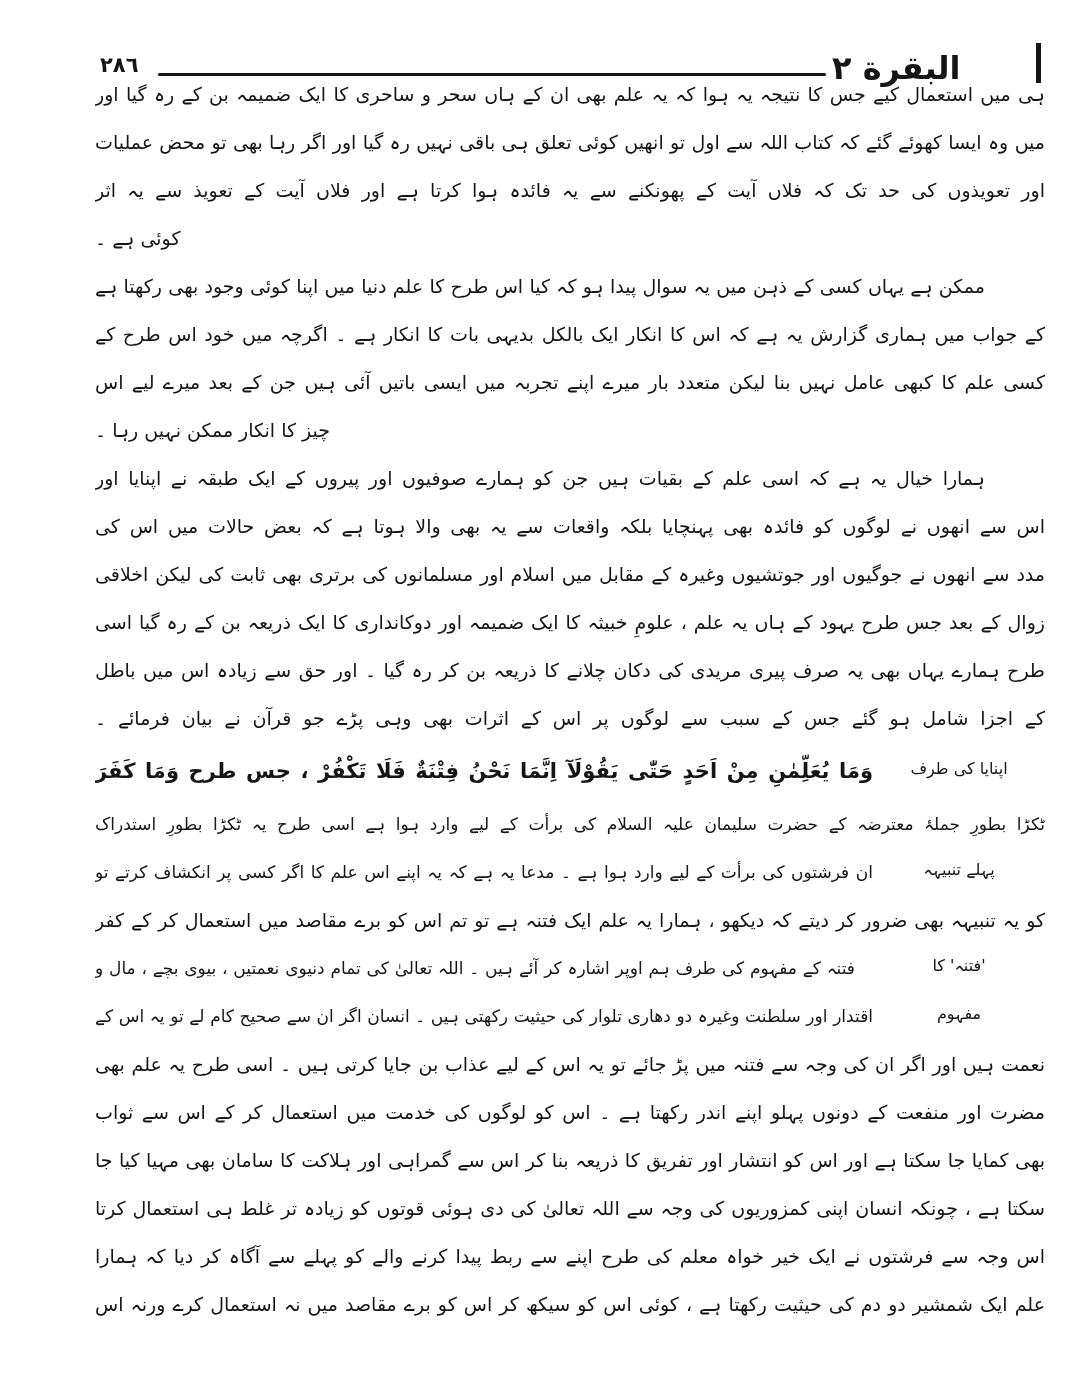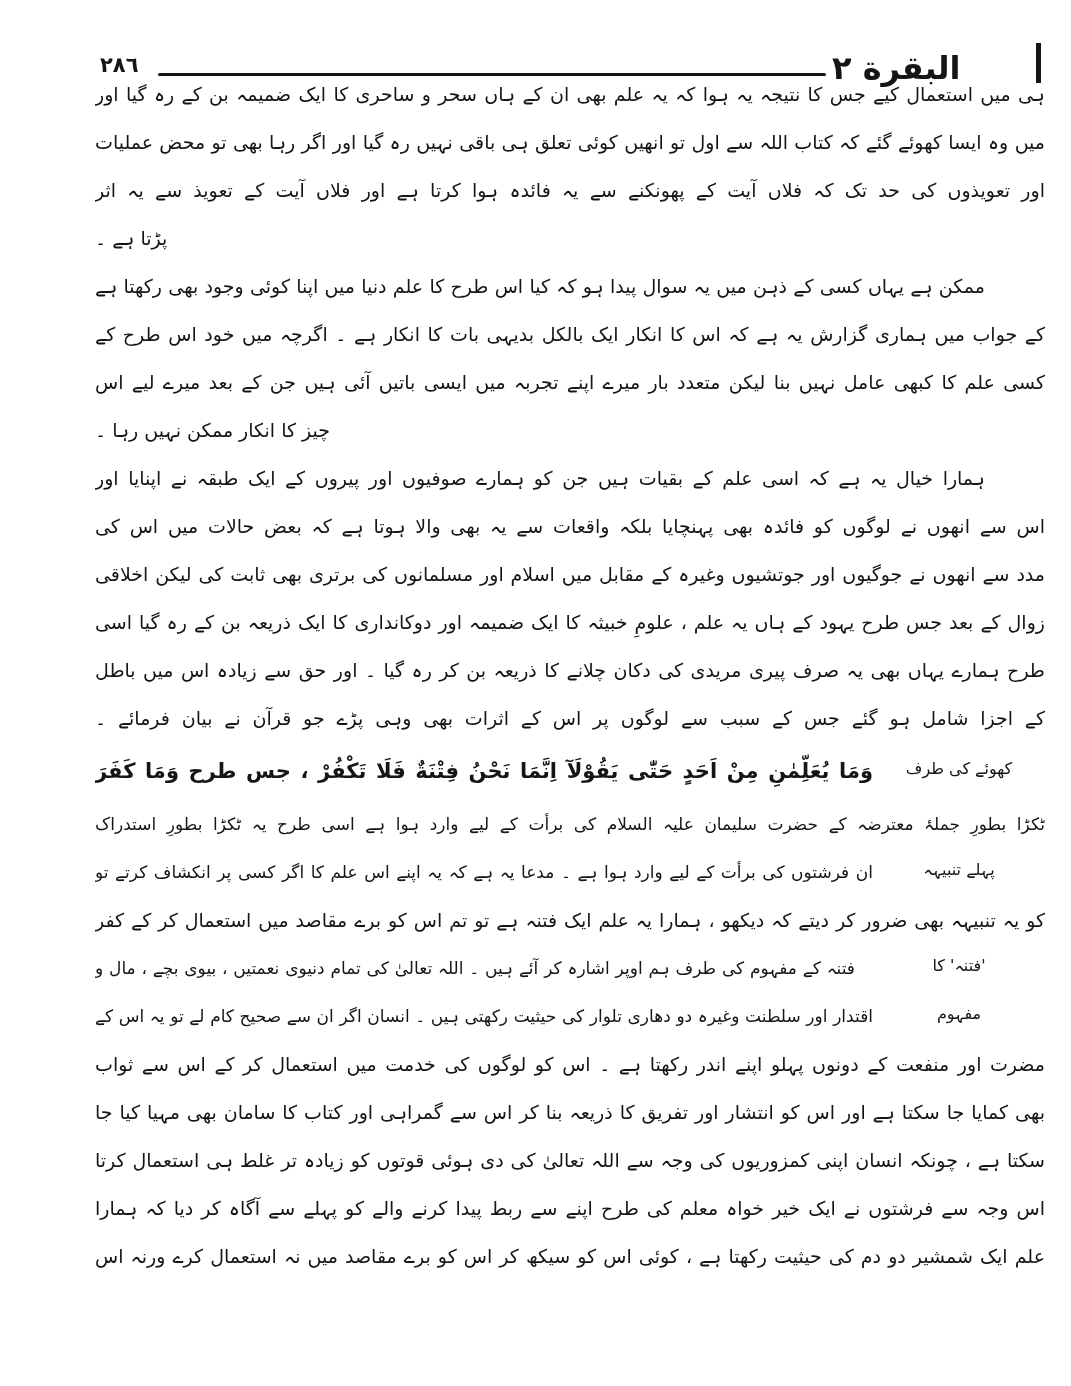--- a/index.html
+++ b/index.html
@@ -72,42 +72,42 @@
     <div class="surah">البقرة ٢</div>
     <div class="border-mark"></div>
   </div>
 
   <div class="content">
 
     <div>
       <div class="line">ہی میں استعمال کیے جس کا نتیجہ یہ ہوا کہ یہ علم بھی ان کے ہاں سحر و ساحری کا ایک ضمیمہ بن کے رہ گیا اور اس کی دلچسپیوں</div>
       <div class="line">میں وہ ایسا کھوئے گئے کہ کتاب اللہ سے اول تو انھیں کوئی تعلق ہی باقی نہیں رہ گیا اور اگر رہا بھی تو محض عملیات</div>
       <div class="line">اور تعویذوں کی حد تک کہ فلاں آیت کے پھونکنے سے یہ فائدہ ہوا کرتا ہے اور فلاں آیت کے تعویذ سے یہ اثر</div>
-      <div class="line last-left">پڑتا ہے ۔</div>
+      <div class="line last-left">کوئی ہے ۔</div>
     </div>
 
     <div>
       <div class="line indent">ممکن ہے یہاں کسی کے ذہن میں یہ سوال پیدا ہو کہ کیا اس طرح کا علم دنیا میں اپنا کوئی وجود بھی رکھتا ہے تو اس</div>
       <div class="line">کے جواب میں ہماری گزارش یہ ہے کہ اس کا انکار ایک بالکل بدیہی بات کا انکار ہے ۔ اگرچہ میں خود اس طرح کے</div>
       <div class="line">کسی علم کا کبھی عامل نہیں بنا لیکن متعدد بار میرے اپنے تجربہ میں ایسی باتیں آئی ہیں جن کے بعد میرے لیے اس</div>
       <div class="line last-left">چیز کا انکار ممکن نہیں رہا ۔</div>
     </div>
 
     <div>
       <div class="line indent">ہمارا خیال یہ ہے کہ اسی علم کے بقیات ہیں جن کو ہمارے صوفیوں اور پیروں کے ایک طبقہ نے اپنایا اور</div>
       <div class="line">اس سے انھوں نے لوگوں کو فائدہ بھی پہنچایا بلکہ واقعات سے یہ بھی والا ہوتا ہے کہ بعض حالات میں اس کی</div>
       <div class="line">مدد سے انھوں نے جوگیوں اور جوتشیوں وغیرہ کے مقابل میں اسلام اور مسلمانوں کی برتری بھی ثابت کی لیکن اخلاقی</div>
       <div class="line">زوال کے بعد جس طرح یہود کے ہاں یہ علم ، علومِ خبیثہ کا ایک ضمیمہ اور دوکانداری کا ایک ذریعہ بن کے رہ گیا اسی</div>
       <div class="line">طرح ہمارے یہاں بھی یہ صرف پیری مریدی کی دکان چلانے کا ذریعہ بن کر رہ گیا ۔ اور حق سے زیادہ اس میں باطل</div>
       <div class="line">کے اجزا شامل ہو گئے جس کے سبب سے لوگوں پر اس کے اثرات بھی وہی پڑے جو قرآن نے بیان فرمائے ۔</div>
     </div>
 
     <div>
       <div class="note-row tall">
-        <div class="mnote tall">کھوئے کی طرف</div>
+        <div class="mnote tall">اپنایا کی طرف</div>
         <div class="mbody verse">وَمَا يُعَلِّمٰنِ مِنْ اَحَدٍ حَتّٰی يَقُوْلَآ اِنَّمَا نَحْنُ فِتْنَةٌ فَلَا تَكْفُرْ ، جس طرح وَمَا كَفَرَ سُلَيْمٰنُ والا</div>
       </div>
       <div class="note-row">
         <div class="mbody">ٹکڑا بطورِ جملۂ معترضہ کے حضرت سلیمان علیہ السلام کی برأت کے لیے وارد ہوا ہے اسی طرح یہ ٹکڑا بطورِ استدراک</div>
       </div>
       <div class="note-row">
         <div class="mnote">پہلے تنبیہہ</div>
         <div class="mbody">ان فرشتوں کی برأت کے لیے وارد ہوا ہے ۔ مدعا یہ ہے کہ یہ اپنے اس علم کا اگر کسی پر انکشاف کرتے تو ساتھ ہی اس</div>
       </div>
       <div class="line">کو یہ تنبیہہ بھی ضرور کر دیتے کہ دیکھو ، ہمارا یہ علم ایک فتنہ ہے تو تم اس کو برے مقاصد میں استعمال کر کے کفر میں نہ</div>
@@ -115,21 +115,22 @@
 
     <div>
       <div class="note-row">
         <div class="mnote">'فتنہ' کا</div>
         <div class="mbody indent-sm">فتنہ کے مفہوم کی طرف ہم اوپر اشارہ کر آئے ہیں ۔ اللہ تعالیٰ کی تمام دنیوی نعمتیں ، بیوی بچے ، مال و جاہ ،</div>
       </div>
       <div class="note-row">
         <div class="mnote">مفہوم</div>
         <div class="mbody">اقتدار اور سلطنت وغیرہ دو دھاری تلوار کی حیثیت رکھتی ہیں ۔ انسان اگر ان سے صحیح کام لے تو یہ اس کے لیے</div>
       </div>
+      <div class="line">نعمت ہیں اور اگر ان کی وجہ سے فتنہ میں پڑ جائے تو یہ اس کے لیے عذاب بن جایا کرتی ہیں ۔ اسی طرح یہ علم بھی</div>
       <div class="line">مضرت اور منفعت کے دونوں پہلو اپنے اندر رکھتا ہے ۔ اس کو لوگوں کی خدمت میں استعمال کر کے اس سے ثواب</div>
-      <div class="line">بھی کمایا جا سکتا ہے اور اس کو انتشار اور تفریق کا ذریعہ بنا کر اس سے گمراہی اور کتاب کا سامان بھی مہیا کیا جا</div>
+      <div class="line">بھی کمایا جا سکتا ہے اور اس کو انتشار اور تفریق کا ذریعہ بنا کر اس سے گمراہی اور ہلاکت کا سامان بھی مہیا کیا جا</div>
       <div class="line">سکتا ہے ، چونکہ انسان اپنی کمزوریوں کی وجہ سے اللہ تعالیٰ کی دی ہوئی قوتوں کو زیادہ تر غلط ہی استعمال کرتا ہے</div>
       <div class="line">اس وجہ سے فرشتوں نے ایک خیر خواہ معلم کی طرح اپنے سے ربط پیدا کرنے والے کو پہلے سے آگاہ کر دیا کہ ہمارا</div>
       <div class="line">علم ایک شمشیر دو دم کی حیثیت رکھتا ہے ، کوئی اس کو سیکھ کر اس کو برے مقاصد میں نہ استعمال کرے ورنہ اس طرح</div>
     </div>
 
   </div>
 </div>
 
 </body></html>

